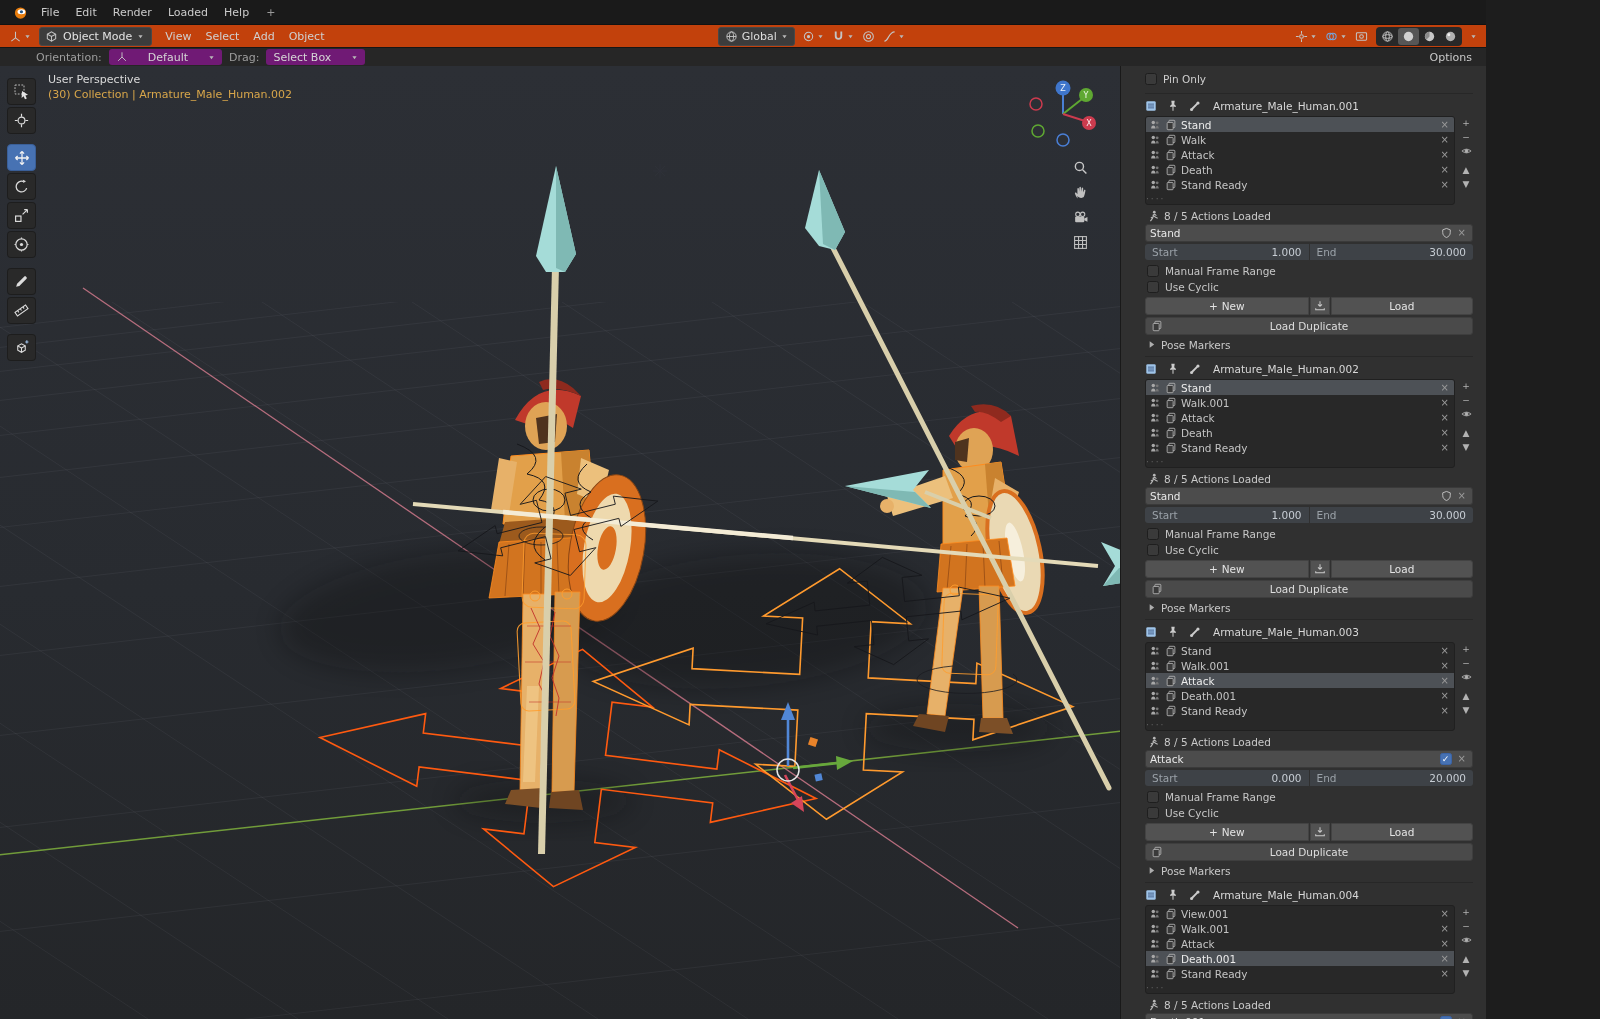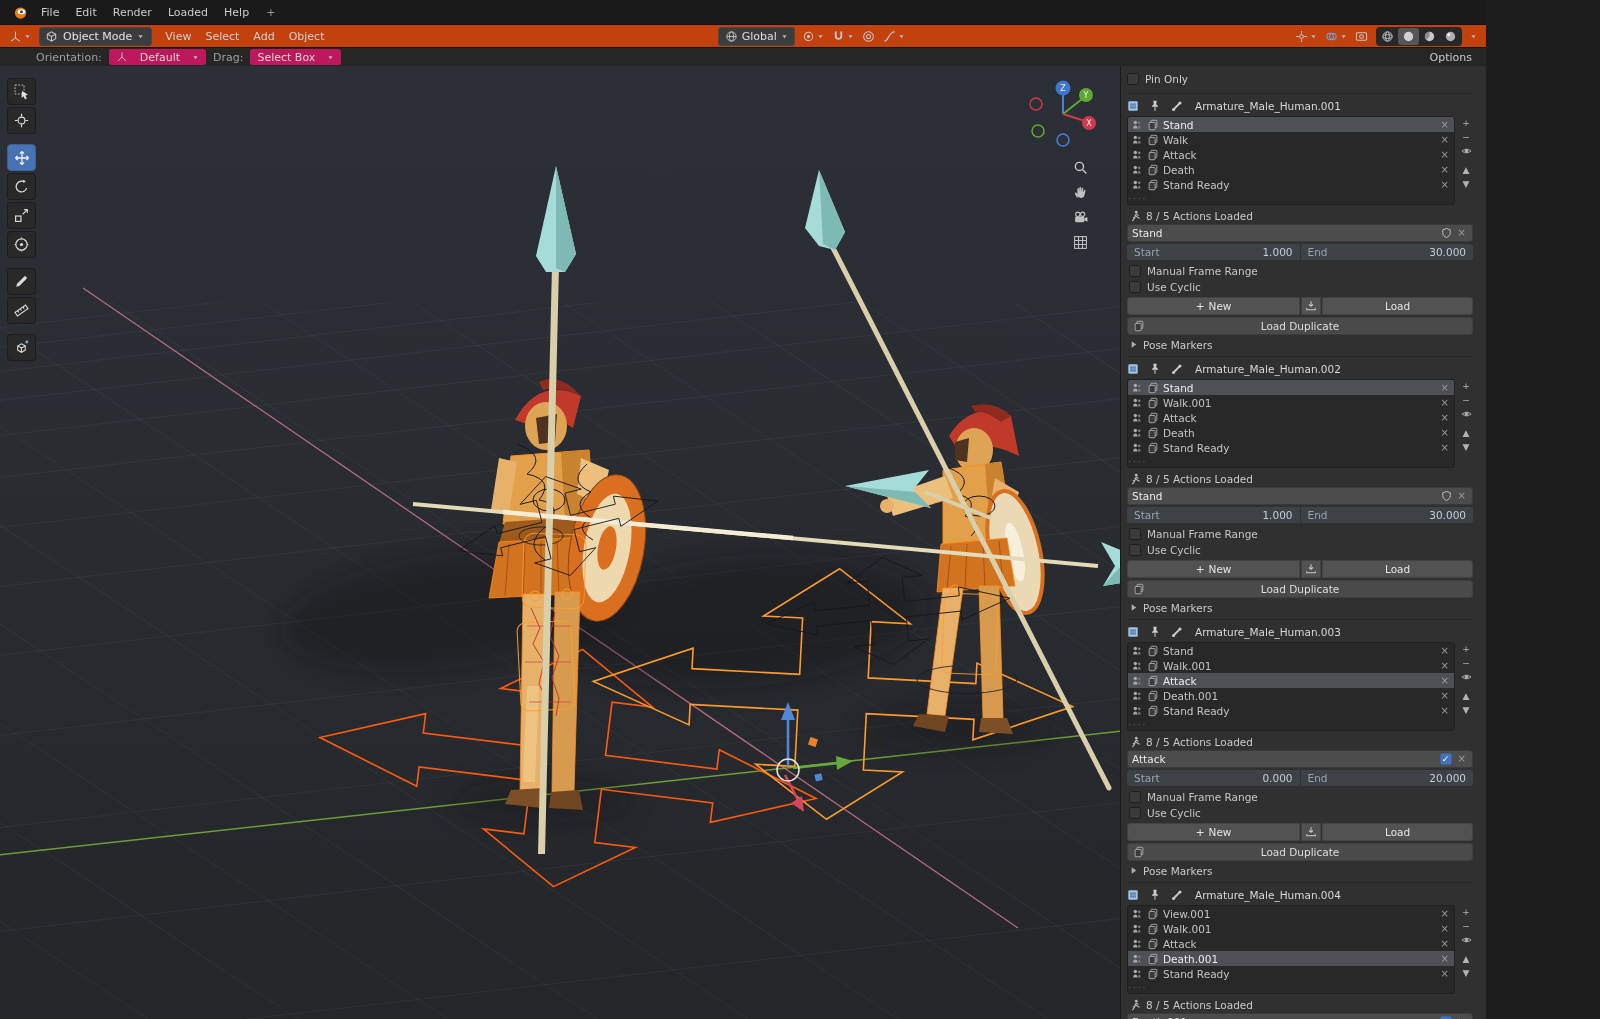--- a/index.html
+++ b/index.html
@@ -21,41 +21,41 @@
 .icon-btn.active{background:#565656}
 .mode-btn{display:flex;align-items:center;gap:5px;background:#3c3c3c;border:1px solid #484848;border-radius:3px;padding:0 7px 0 5px;height:19px;color:#e2e2e2;margin-left:3px}
 .vmenus{display:flex;margin-left:4px}
 .vmenu{padding:0 7px;color:#d0d0d0;display:flex;align-items:center}
 .spacer{flex:1}
 .drop-btn{display:flex;align-items:center;gap:4px;padding:0 6px;height:19px;border-radius:3px;background:#3c3c3c;border:1px solid #484848;color:#dddddd;margin:8px 2px}
 .seg{display:flex;background:#282828;border-radius:4px;padding:1px;margin:0 3px}
 
 .ts-bar{height:19px;background:#262626;border-top:1px solid #161616;display:flex;align-items:center;padding:0 10px 0 36px;gap:7px;color:#b8b8b8;flex:none}
 .ts-label{color:#9e9e9e}
-.ts-drop{display:flex;align-items:center;gap:12px;background:#be185d;border-radius:3px;padding:1px 7px;height:16px;color:#d5d5d5}
+.ts-drop{display:flex;align-items:center;gap:20px;background:#701a75;border-radius:3px;padding:1px 7px;height:16px;color:#d5d5d5}
 .options-btn{color:#c9c9c9;padding:0 4px}
 
 .main{flex:1;display:flex;min-height:0}
 .viewport{position:relative;flex:1;min-width:0;background:linear-gradient(180deg,#2c2f35 0%,#282b30 55%,#242629 100%);overflow:hidden}
 .viewport svg.scene{position:absolute;inset:0;width:100%;height:100%}
 .vp-text{position:absolute;left:48px;top:6px;line-height:15px;pointer-events:none}
 .vp-view{color:#dadada}
 .vp-context{color:#d8a64a}
 .left-tools{position:absolute;left:7px;top:12px;display:flex;flex-direction:column;gap:2px}
 .tool-btn{width:29px;height:27px;border-radius:4px;background:rgba(41,41,41,.93);display:flex;align-items:center;justify-content:center;border:1px solid rgba(0,0,0,.28)}
 .tool-btn.active{background:#4772b3;border-color:#3a5f98}
 .tool-btn.gap{margin-top:8px}
 .nav-gizmo{position:absolute;right:18px;top:8px;width:78px;height:78px}
 .vp-side{position:absolute;right:32px;top:94px;display:flex;flex-direction:column;gap:10px;align-items:center}
 #gridA line,#gridB line{stroke:rgba(212,222,238,.055);stroke-width:1}
 .cross-active{stroke:#ff5a10;fill:none}
 .cross-sel{stroke:#ff9a2e;fill:none}
 .wire-black{stroke:#17181c;fill:none;opacity:.92}
 
-.sidebar{width:366px;flex:none;background:#303030;border-left:1px solid #191919;padding:4px 13px 0 6px;overflow:hidden;font-size:10.5px}
+.sidebar{width:366px;flex:none;background:#303030;border-left:1px solid #191919;padding:4px 13px 0 24px;overflow:hidden;font-size:10.5px}
 .pin-row{display:flex;align-items:center;gap:6px;height:18px;margin-bottom:5px;color:#cfcfcf}
 .cb{width:12px;height:12px;border-radius:2.5px;background:#3a3a3a;border:1px solid #1e1e1e;display:inline-flex;align-items:center;justify-content:center;flex:none;font-size:9px;color:#fff;line-height:1}
 .cb.checked{background:#4772b3;border-color:#3a64a8}
 .panel{margin-bottom:4px;border-top:1px solid #272727;padding-top:3px}
 .panel-header{display:flex;align-items:center;gap:10px;height:17px;margin-bottom:2px;color:#d8d8d8}
 .armature-name{margin-left:2px}
 .list-row{display:flex;margin-bottom:3px}
 .action-list{flex:1;background:#282828;border:1px solid #202020;border-radius:3px;overflow:hidden}
 .action-row{display:flex;align-items:center;height:15px;padding:0 3px;gap:4px;color:#c4c4c4}
 .action-row.selected{background:#4d5156;color:#ececec}
@@ -470,20 +470,24 @@
           <line x1="850" y1="702" x2="896" y2="697" stroke="#67a83c" stroke-width="2.6"></line>
           <polygon points="910,695 893,690 894,704" fill="#67a83c"></polygon>
           <line x1="842" y1="709" x2="855" y2="734" stroke="#d6455a" stroke-width="2.6"></line>
           <polygon points="861,746 848,737 859,730" fill="#d6455a"></polygon>
           <rect x="866" y="672" width="8" height="8" fill="#e8832a" transform="rotate(18 870 676)"></rect>
           <rect x="872" y="708" width="7" height="7" fill="#5187d6" transform="rotate(-12 875 711)"></rect>
           <circle cx="845" cy="704" r="11" fill="none" stroke="#e6e6e6" stroke-width="1.5"></circle>
         </g>
       </svg>
 
+      <div class="vp-text">
+        <div class="vp-view">User Perspective</div>
+        <div class="vp-context">(30) Collection | Armature_Male_Human.002</div>
+      </div>
 
       <div class="left-tools" id="left-tools">
           <div class="tool-btn">
             <svg width="16" height="16" viewBox="0 0 16 16">
               <rect x="1" y="1" width="9" height="9" fill="none" stroke="#b9b9b9" stroke-width="1" stroke-dasharray="1.8 1.4"></rect>
               <path d="M8 7l6 3.8-2.6.6 1.4 3-1.8.9-1.4-3.1-2 1.9z" fill="#e4e4e4"></path>
             </svg>
           </div>
           <div class="tool-btn">
             <svg width="15" height="15" viewBox="0 0 14 14" fill="none" stroke="#dcdcdc" stroke-width="1.1">

